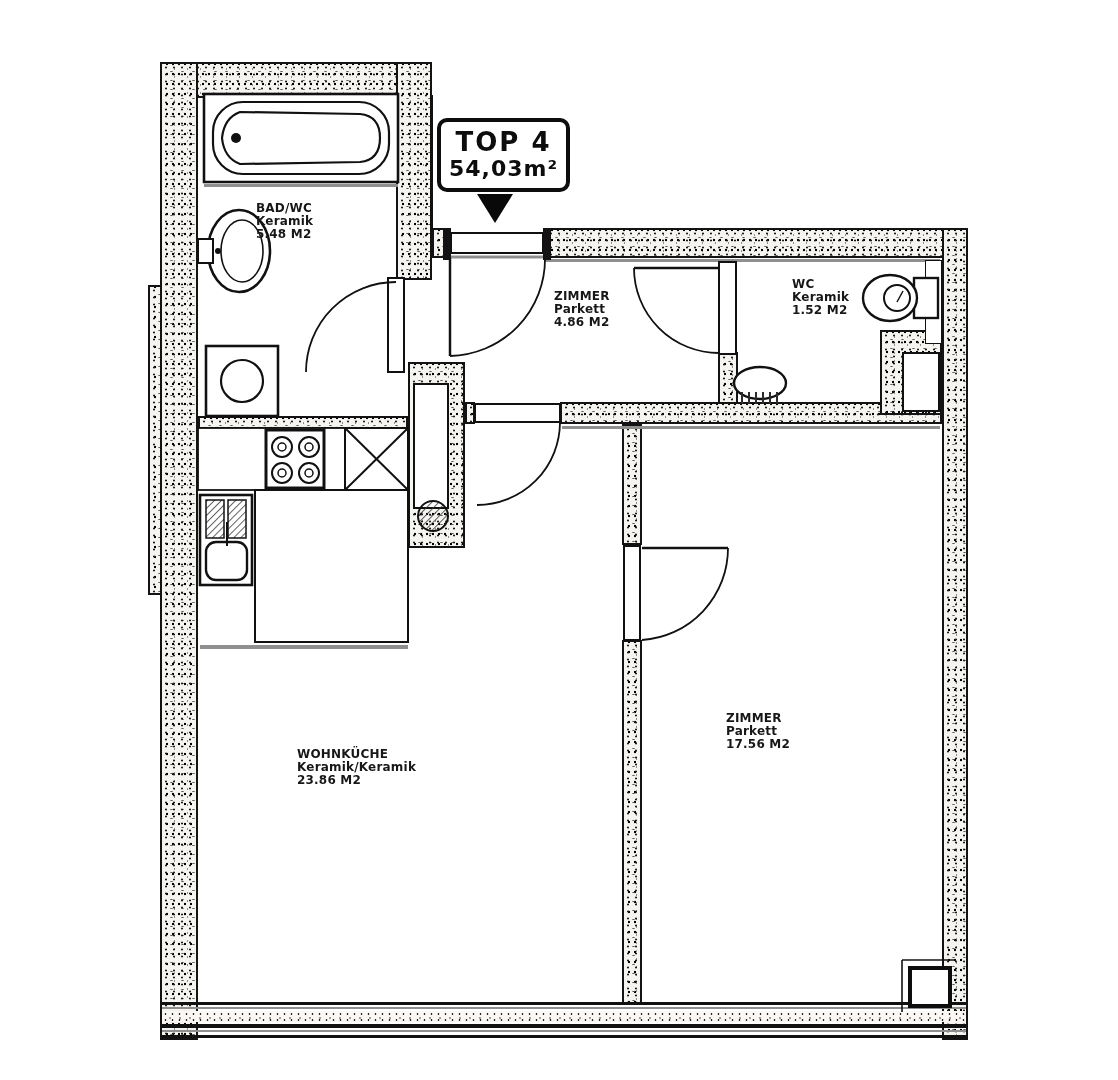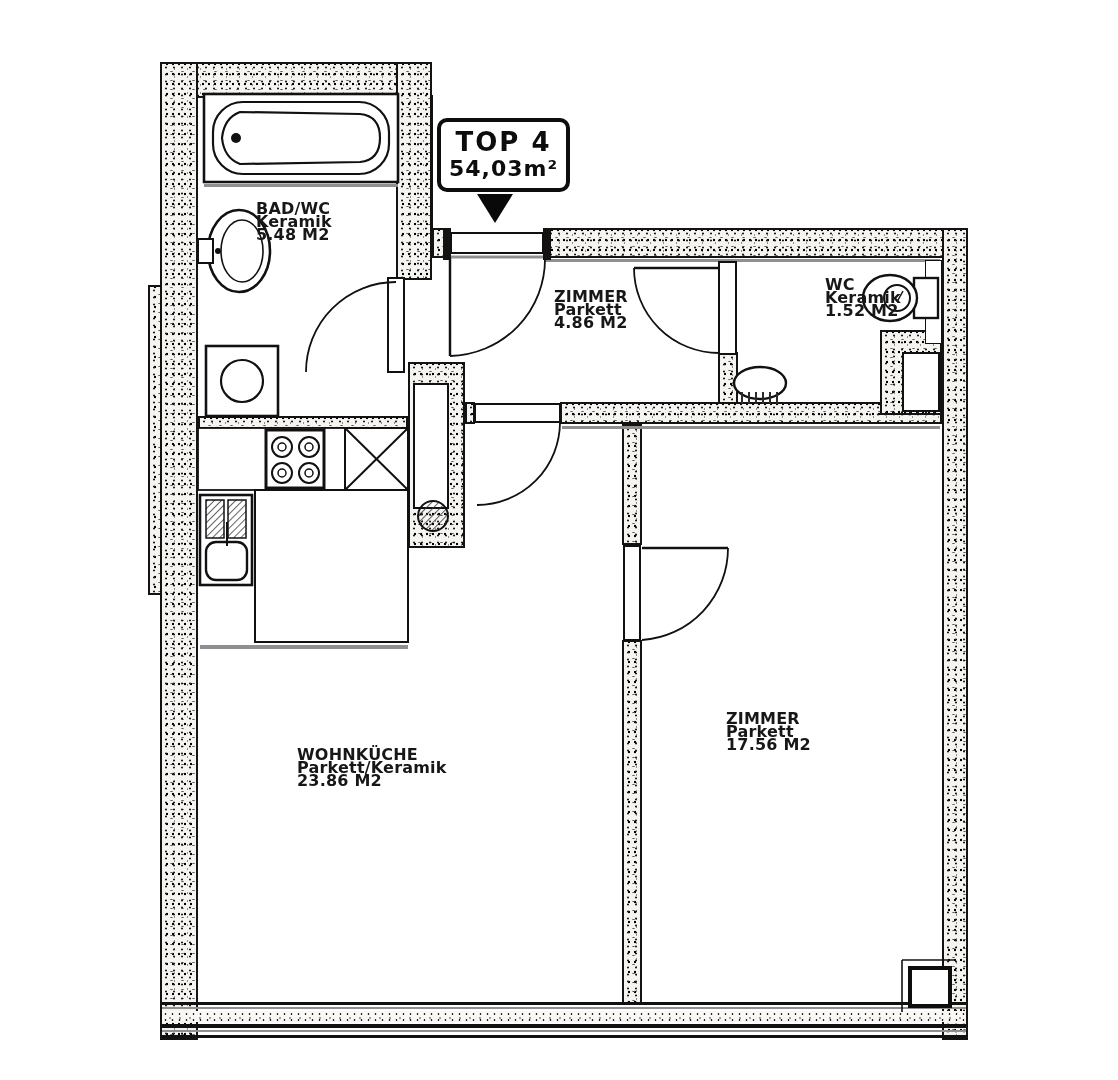--- a/index.html
+++ b/index.html
@@ -26,21 +26,21 @@
     background-image:
       radial-gradient(#2a2a2a 0.9px, transparent 1.2px),
       radial-gradient(#777 0.7px, transparent 1px);
     background-size:7px 6px, 10px 8px;background-position:0 0, 3px 3px;z-index:1;
   }
   .line{position:absolute;background:#141414;z-index:2;}
   .gline{position:absolute;background:#8f8f8f;z-index:2;}
   .whitebox{position:absolute;box-sizing:border-box;background:#ffffff;z-index:2;}
   svg.overlay{position:absolute;left:0;top:0;z-index:3;pointer-events:none;}
   .label{position:absolute;z-index:4;color:#1a1a1a;font-weight:700;
-         font-size:16px;line-height:13px;white-space:nowrap;letter-spacing:0.2px;}
+         font-size:12px;line-height:13px;white-space:nowrap;letter-spacing:0.2px;}
   #title-box{
     position:absolute;left:437px;top:118px;width:125px;height:66px;z-index:5;
     background:#ffffff;border:4px solid #101010;border-radius:10px;
     display:flex;flex-direction:column;align-items:center;justify-content:center;
     color:#101010;font-weight:700;
   }
   #title-box .t1{font-size:26px;line-height:28px;letter-spacing:2px;}
   #title-box .t2{font-size:22px;line-height:26px;letter-spacing:1px;}
   #entry-pointer{
     position:absolute;left:477px;top:194px;width:0;height:0;z-index:5;
@@ -217,29 +217,29 @@
     <div>Keramik</div>
     <div>5.48 M2</div>
   </div>
 
   <div class="label" style="left:554px;top:290px">
     <div>ZIMMER</div>
     <div>Parkett</div>
     <div>4.86 M2</div>
   </div>
 
-  <div class="label" style="left:825px;top:278px">
+  <div class="label" style="left:792px;top:278px">
     <div>WC</div>
     <div>Keramik</div>
     <div>1.52 M2</div>
   </div>
 
   <div class="label" style="left:297px;top:748px">
     <div>WOHNKÜCHE</div>
-    <div>Parkett/Keramik</div>
+    <div>Keramik/Keramik</div>
     <div>23.86 M2</div>
   </div>
 
   <div class="label" style="left:726px;top:712px">
     <div>ZIMMER</div>
     <div>Parkett</div>
     <div>17.56 M2</div>
   </div>
 
 </div>

